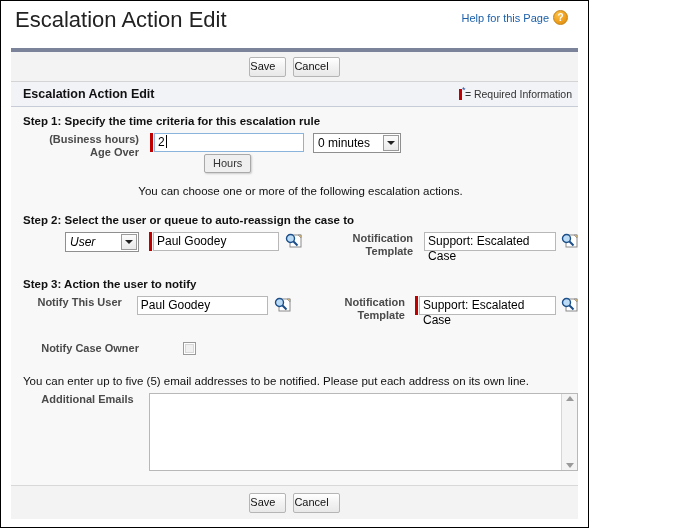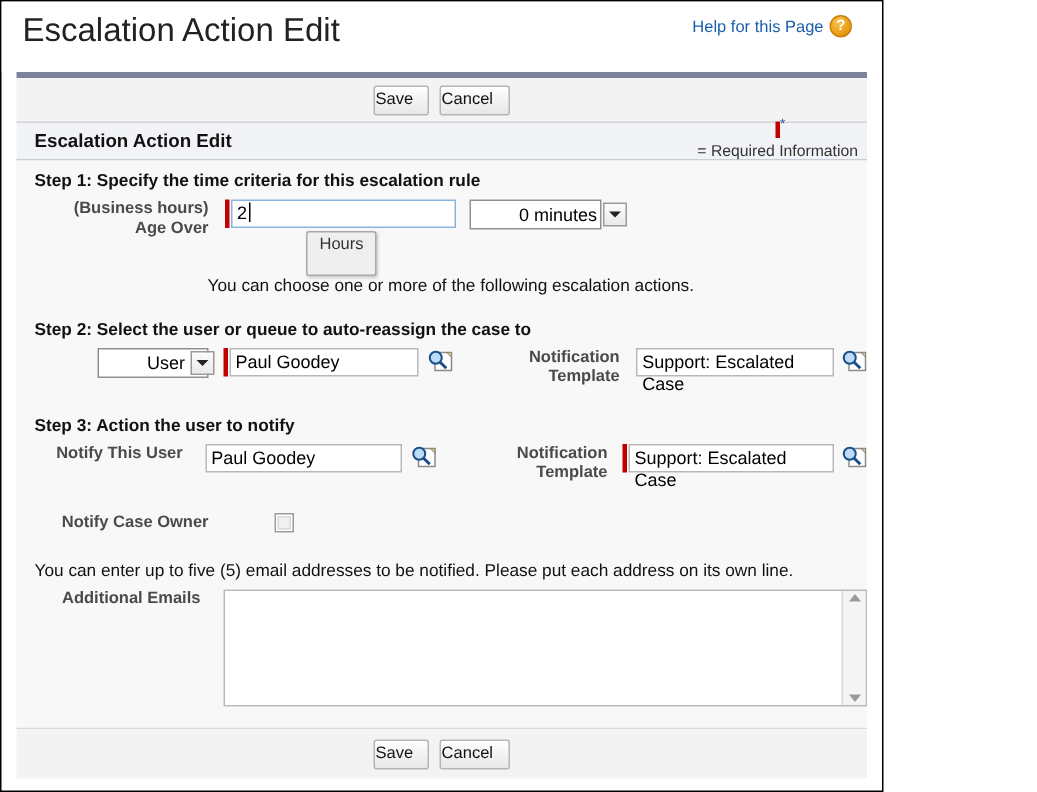--- a/index.html
+++ b/index.html
@@ -132,21 +132,20 @@
     font-size: 12.5px;
     font-weight: bold;
     color: #111111;
   }
   .required-legend {
     display: flex;
     align-items: center;
     font-size: 10.5px;
     color: #333333;
     gap: 3px;
-    flex-direction: column;
   }
   .req-mark {
     display: inline-block;
     width: 3px;
     height: 11px;
     background: #c00000;
     position: relative;
   }
   .req-mark::after {
     content: "*";
@@ -221,21 +220,20 @@
     font-size: 12px;
     color: #000000;
     background: #ffffff;
     border: 1px solid #8f8f8f;
     height: 20px;
     box-sizing: border-box;
     position: relative;
     display: inline-flex;
     align-items: center;
     cursor: pointer;
-    padding-left: 28px;
   }
   .sel-label {
     padding: 0 4px 0 4px;
     flex: 1;
     white-space: nowrap;
     line-height: 18px;
   }
   .sel-arrow {
     width: 16px;
     height: 16px;
@@ -275,21 +273,21 @@
   }
 
   
   .tooltip {
     position: absolute;
     background: #efefef;
     border: 1px solid #a9a9a9;
     border-radius: 2px;
     font-size: 11px;
     color: #333333;
-    padding: 2px 8px 14px 8px;
+    padding: 2px 8px 3px 8px;
     box-shadow: 1px 1px 2px rgba(0,0,0,0.18);
     white-space: nowrap;
     z-index: 20;
   }
 
   
   .cbox {
     width: 13px;
     height: 13px;
     border: 1px solid #9b9b9b;
@@ -401,21 +399,21 @@
         <div class="tooltip" style="left:54px;top:21px;">Hours</div>
       </div>
     </div>
 
     <div class="plain-text" style="margin-top:26px;text-align:center;">You can choose one or more of the following escalation actions.</div>
 
     <div class="step-head" style="margin-top:17px;">Step 2: Select the user or queue to auto-reassign the case to</div>
 
     <div class="row" style="margin-top:6px;">
       <div style="width:54px;flex:none;"></div>
-      <div class="sel" style="width:74px;flex:none;">
+      <div class="sel" style="width:74px;flex:none;font-style:italic;">
         <span class="sel-label">User</span>
         <span class="sel-arrow">
             <i></i>
           </span>
       </div>
       <span class="req-bar tall" style="margin-left:10px;"></span>
       <div class="txt" style="width:150px;">
         <span>Paul Goodey</span>
       </div>
       <span class="lookup-icon" style="margin-left:6px;margin-top:1px;">

